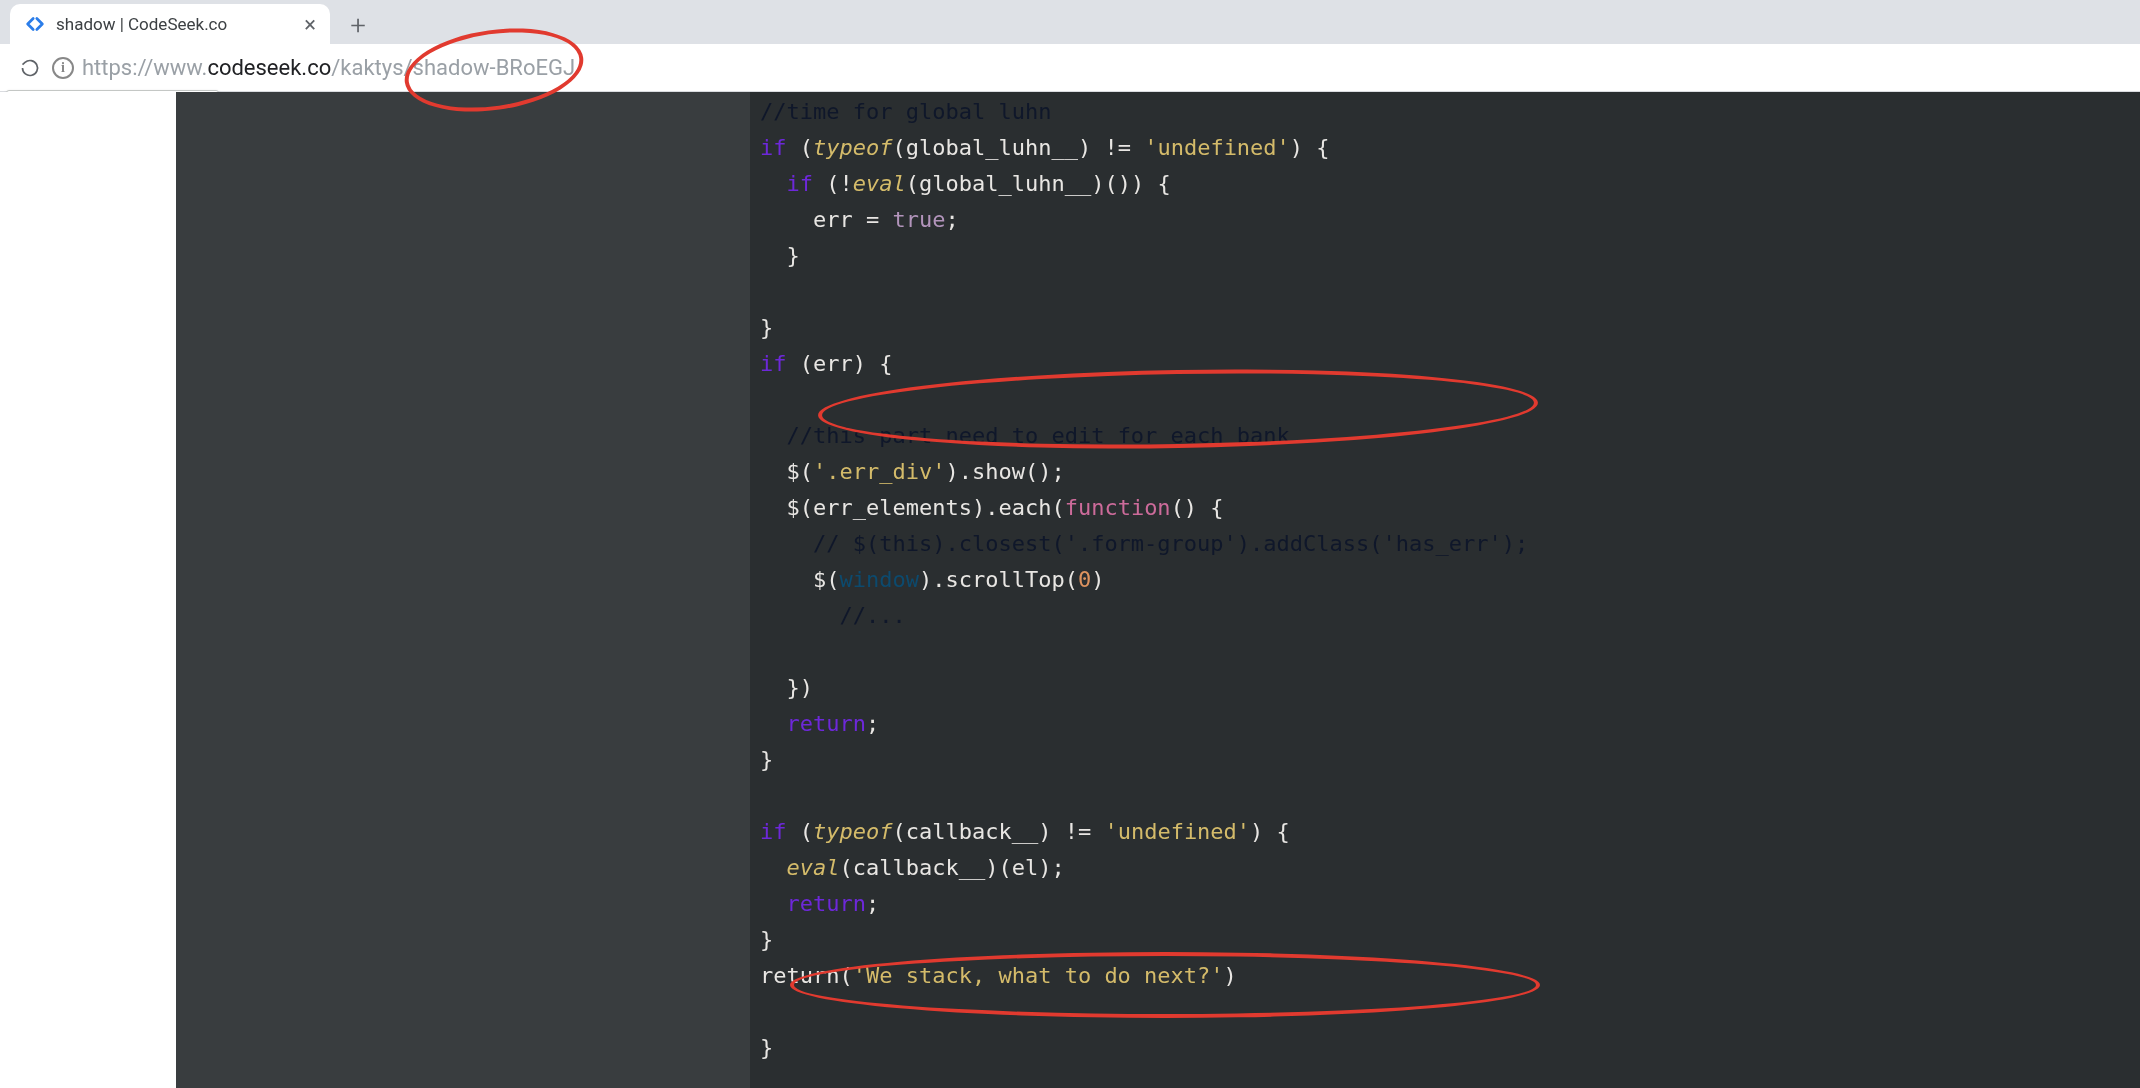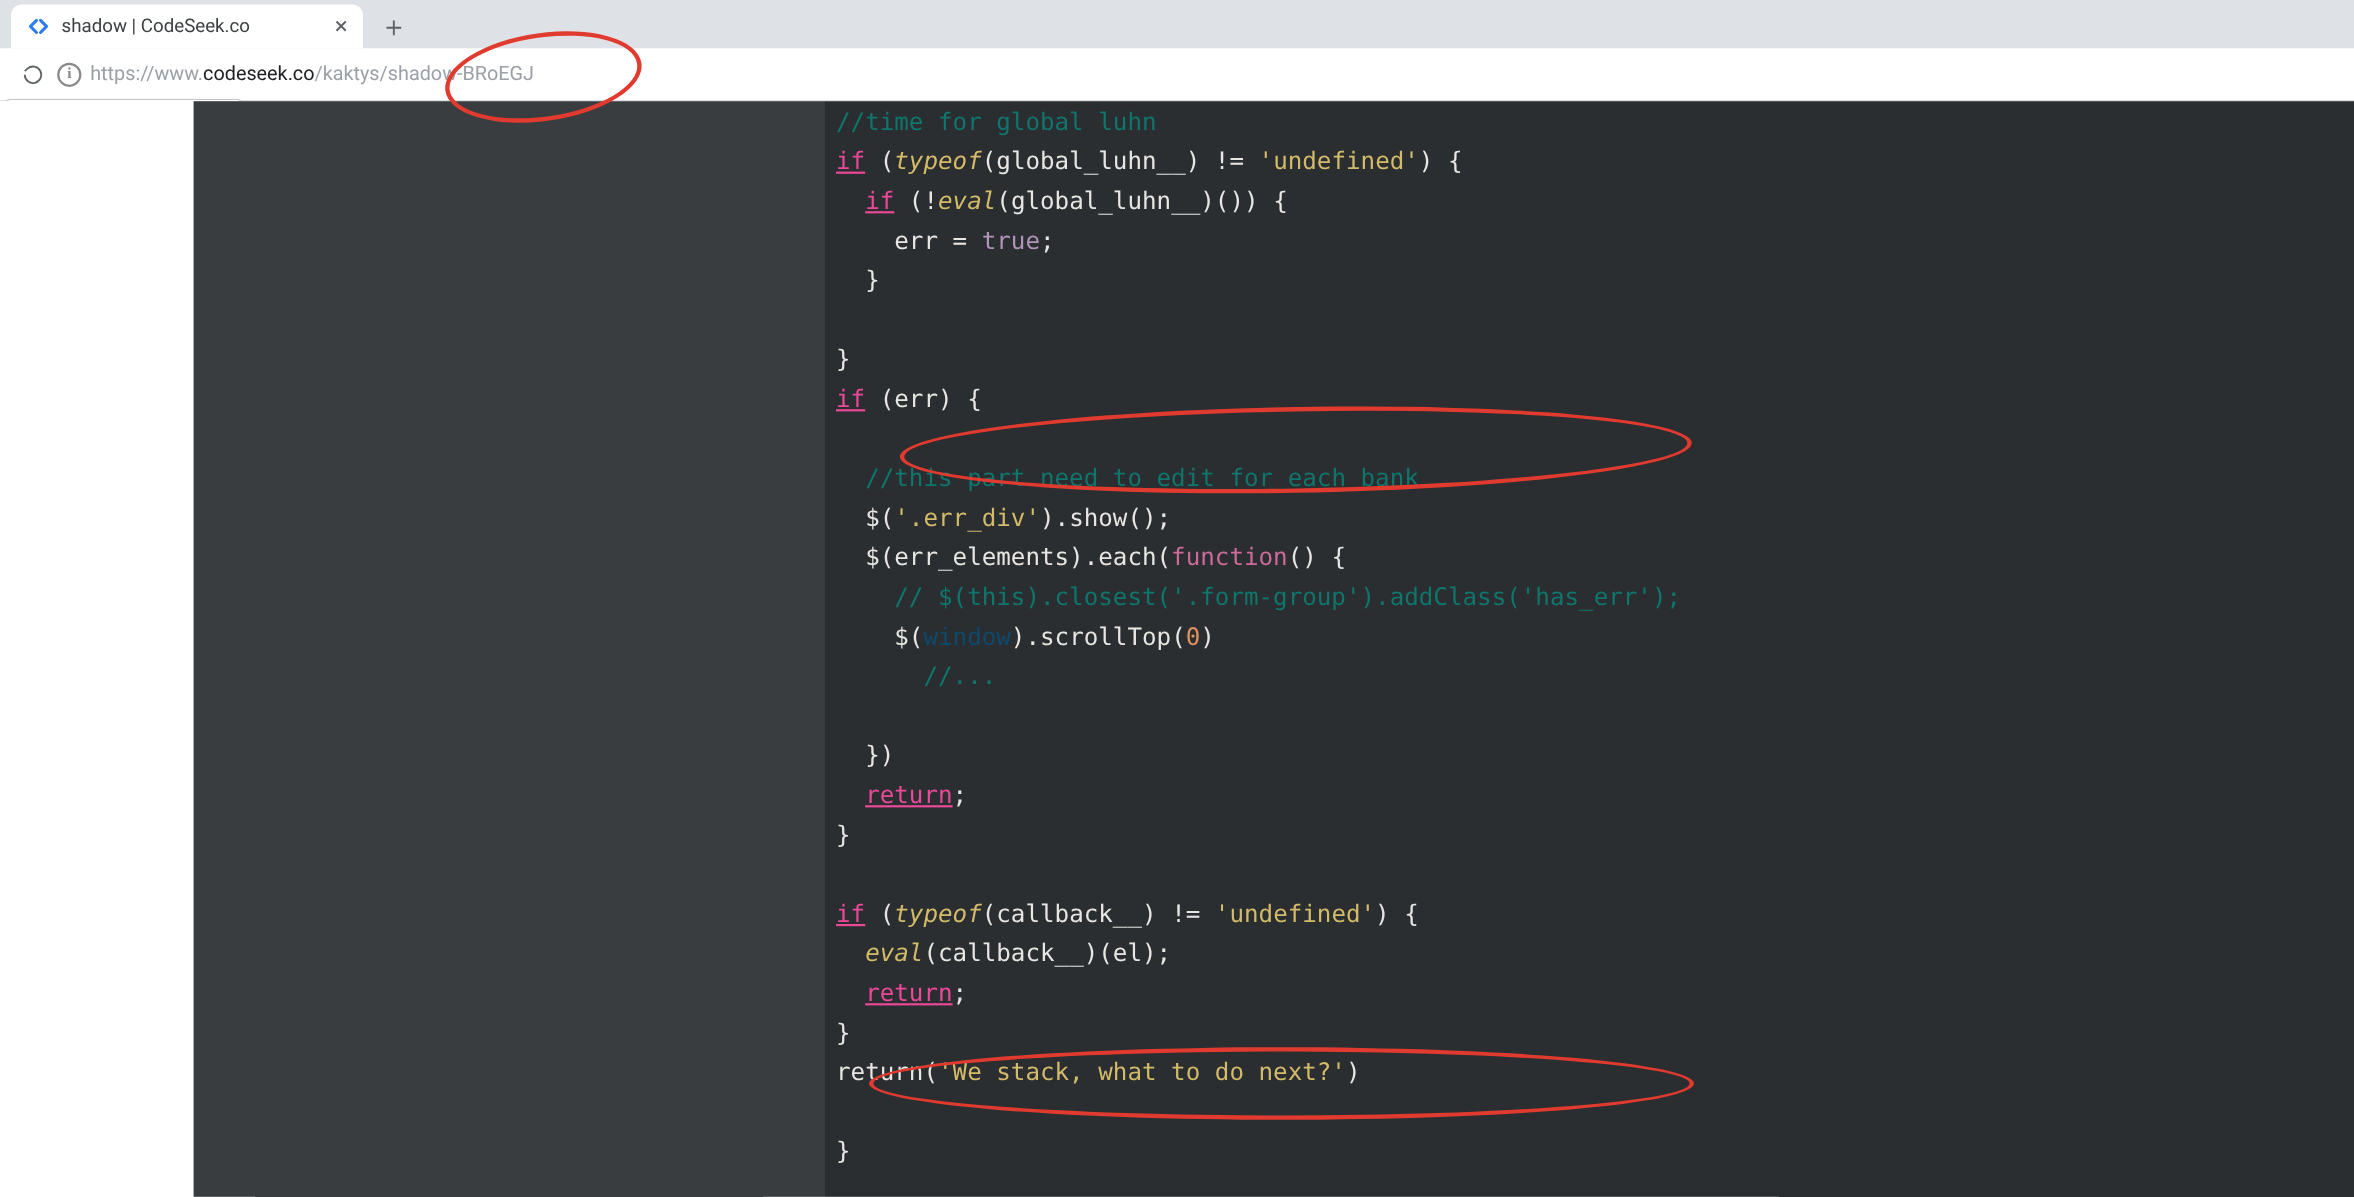--- a/index.html
+++ b/index.html
@@ -9,40 +9,40 @@
   
   .tab-strip { height: 44px; background: #dee1e6; display: flex; align-items: flex-end; padding-left: 10px; }
   .tab { display: flex; align-items: center; background: #fff; height: 40px; padding: 0 14px; border-top-left-radius: 10px; border-top-right-radius: 10px; font-size: 17px; color: #3c4043; min-width: 320px; position: relative; }
   .tab .favicon { width: 22px; height: 22px; margin-right: 10px; display:flex; align-items:center; justify-content:center; }
   .tab .close { margin-left: auto; color:#5f6368; font-size: 22px; }
   .new-tab { width: 40px; height: 40px; display:flex; align-items:center; justify-content:center; color:#5f6368; font-size: 26px; margin-left: 8px; }
 
   .addr-row { background:#fff; height: 48px; display:flex; align-items:center; padding-left: 12px; border-bottom:1px solid #dadce0; position:relative; }
   .nav-btn { width: 36px; height: 36px; display:flex; align-items:center; justify-content:center; color:#5f6368; }
   .info-icon { width: 22px; height: 22px; border:2px solid #888; border-radius:50%; display:flex; align-items:center; justify-content:center; color:#888; font-size:14px; font-weight:bold; margin: 0 8px 0 4px; font-family: serif; }
-  .url { font-size: 18px; color:#202124; display:flex; align-items:baseline; }
+  .url { font-size: 22px; color:#202124; display:flex; align-items:baseline; }
   .url .dim { color:#9aa0a6; }
 
   .status-tip { position:absolute; top:46px; left:6px; background:#fff; border:1px solid #c4c7c5; padding: 4px 10px 6px 10px; font-size:19px; color:#202124; border-radius:3px; box-shadow:0 1px 3px rgba(0,0,0,0.15); }
 
   
   .page { position:absolute; left:0; right:0; top:92px; bottom:0; background:#fff; }
   .gutter { position:absolute; left:176px; top:0; bottom:0; width:574px; background:#393d3f; }
   .codearea { position:absolute; left:750px; top:0; right:0; bottom:0; background:#2a2e30; }
   .left-strip { position:absolute; left:0; top:0; bottom:0; width:176px; background:#fff; }
 
   pre.code { position:absolute; left:760px; top:0; right:20px; bottom:0; color:#e8e6e3;
              font-family: "Menlo","Consolas","DejaVu Sans Mono",monospace; font-size:22px;
              line-height:36px; white-space:pre; padding-top:2px; }
-  .kw { color:#ec4899;text-decoration:underline; }
+  .kw { color:#6d28d9; }
   .builtin { color:#d4bb6a;font-style:italic; }
   .str { color:#d4bb6a; }
   .bool { color:#b294bb; }
   .num { color:#de935f; }
-  .cmt { color:#0f766e; }
+  .cmt { color:#0f172a; }
   .func { color:#cc6b9a; }
   .win { color:#0c4a6e; }
 
   
   .anno { position:absolute; border:4px solid #e13a2f; border-radius:50%; background:transparent; pointer-events:none; }
   .anno1 { left:404px; top:30px;  width:180px; height:80px; transform:rotate(-8deg);} 
   .anno2 { left:818px; top:370px; width:720px; height:78px; transform:rotate(-1deg);}  
   .anno3 { left:790px; top:952px; width:750px; height:66px; } 
 </style>
 </head>

